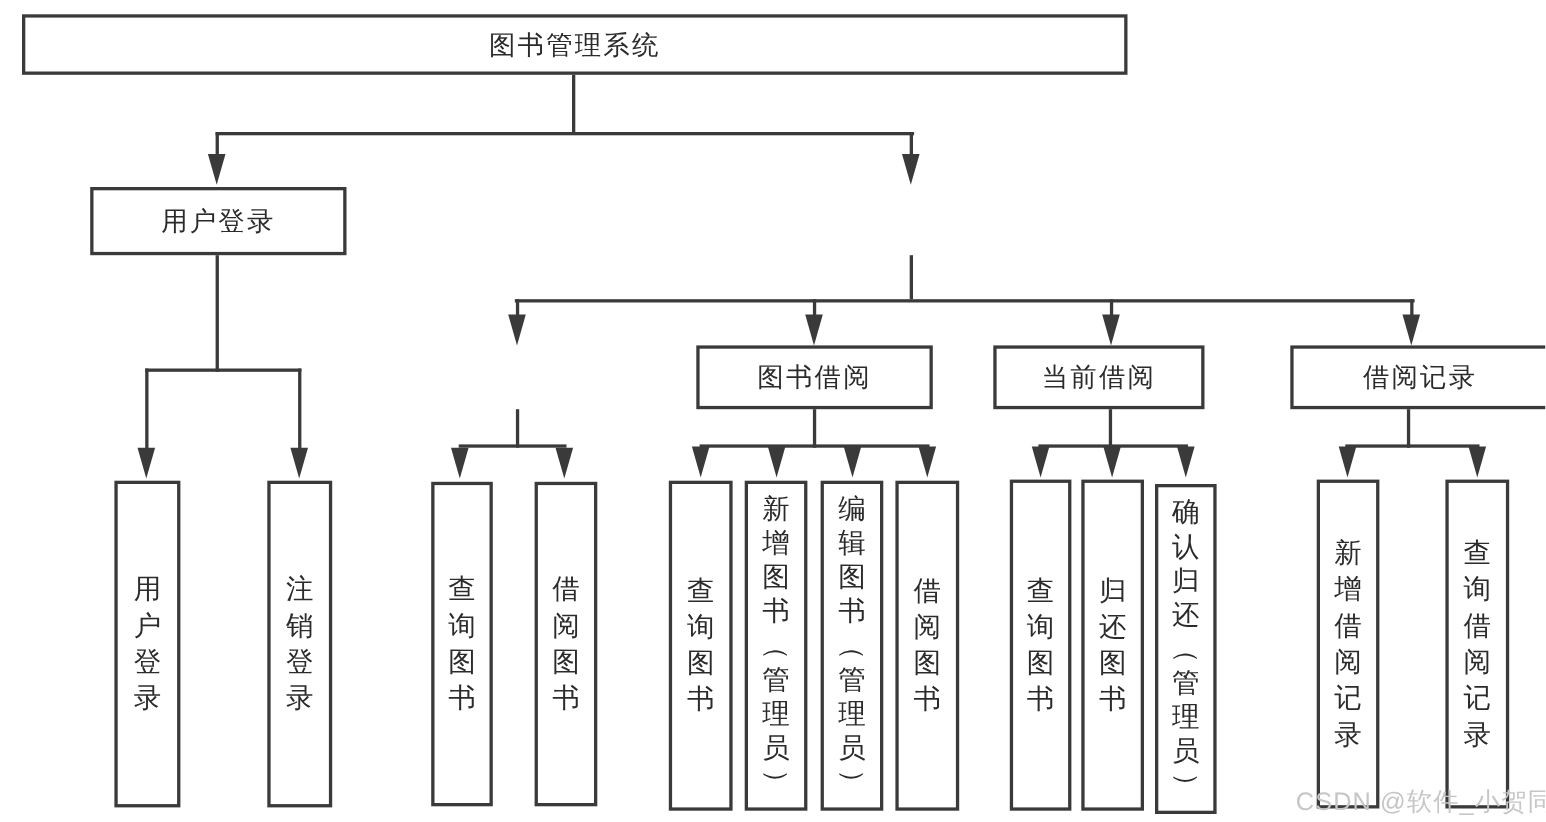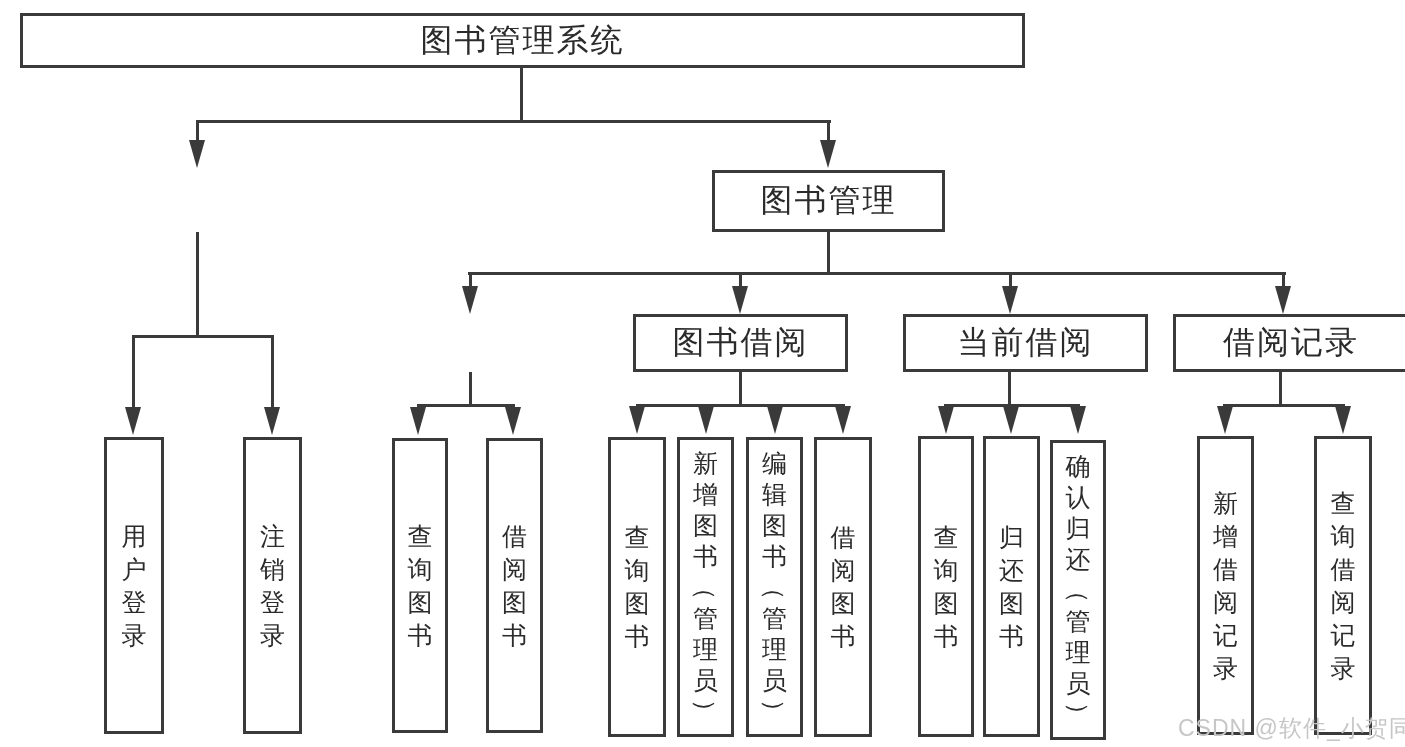--- a/index.html
+++ b/index.html
@@ -16,21 +16,21 @@
     background:var(--bg);
     font-family:"Liberation Sans","DejaVu Sans",sans-serif;
     color:var(--text);
     overflow:hidden;
   }
   .node{
     position:absolute;
     background:var(--bg);
     border:3px solid var(--line);
     display:flex;align-items:center;justify-content:center;
-    font-size:32px;letter-spacing:2px;color:var(--text);
+    font-size:24px;letter-spacing:2px;color:var(--text);
     white-space:nowrap;
   }
   .vnode{
     position:absolute;
     background:var(--bg);
     border:3px solid var(--line);
     display:flex;flex-direction:column;align-items:center;justify-content:center;
     font-size:25px;color:var(--text);
   }
   .vnode span{display:block;height:33px;line-height:33px;text-align:center;}
@@ -58,35 +58,35 @@
 
   <div class="node" style="left:20px;top:13px;width:1005px;height:55px">图书管理系统</div>
 
   <div class="vline" style="left:520px;top:68px;height:52px"></div>
   <div class="hline" style="left:196px;top:120px;width:635px"></div>
   <div class="vline" style="left:196px;top:120px;height:22px"></div>
   <div class="arrow" style="left:189px;top:140px"></div>
   <div class="vline" style="left:827px;top:120px;height:22px"></div>
   <div class="arrow" style="left:820px;top:140px"></div>
 
-  <div class="node" style="left:712px;top:170px;width:233px;height:62px">图书管理</div>
+  <div class="node" style="left:82px;top:170px;width:233px;height:62px">用户登录</div>
 
   <div class="vline" style="left:827px;top:232px;height:40px"></div>
   <div class="hline" style="left:468px;top:272px;width:818px"></div>
   <div class="vline" style="left:469px;top:272px;height:16px"></div>
   <div class="arrow" style="left:462px;top:286px"></div>
   <div class="vline" style="left:739px;top:272px;height:16px"></div>
   <div class="arrow" style="left:732px;top:286px"></div>
   <div class="vline" style="left:1009px;top:272px;height:16px"></div>
   <div class="arrow" style="left:1002px;top:286px"></div>
   <div class="vline" style="left:1282px;top:272px;height:16px"></div>
   <div class="arrow" style="left:1275px;top:286px"></div>
 
   <div class="node" style="left:633px;top:314px;width:215px;height:58px">图书借阅</div>
-  <div class="node" style="left:903px;top:314px;width:245px;height:58px">当前借阅</div>
+  <div class="node" style="left:903px;top:314px;width:192px;height:58px">当前借阅</div>
   <div class="node" style="left:1173px;top:314px;width:236px;height:58px">借阅记录</div>
 
   <div class="vline" style="left:196px;top:232px;height:106px"></div>
   <div class="hline" style="left:132px;top:335px;width:142px"></div>
   <div class="vline" style="left:132px;top:335px;height:74px"></div>
   <div class="arrow" style="left:125px;top:407px"></div>
   <div class="vline" style="left:271px;top:335px;height:74px"></div>
   <div class="arrow" style="left:264px;top:407px"></div>
 
   <div class="vline" style="left:469px;top:372px;height:35px"></div>

